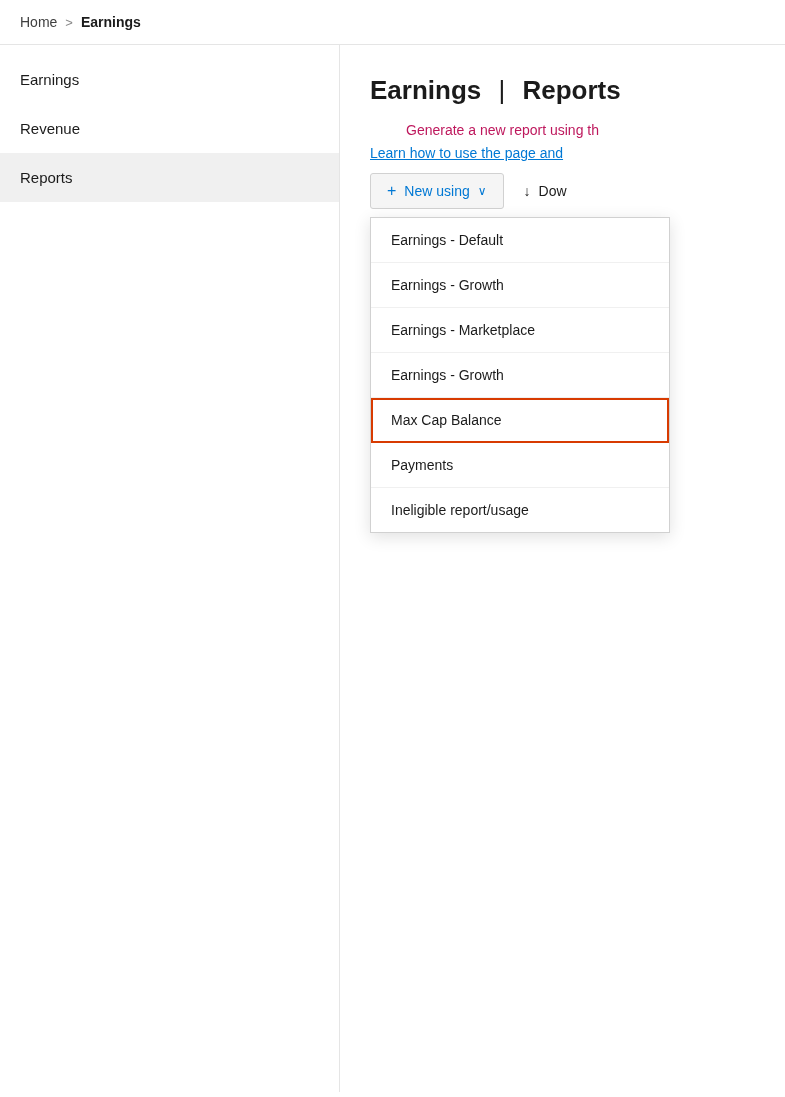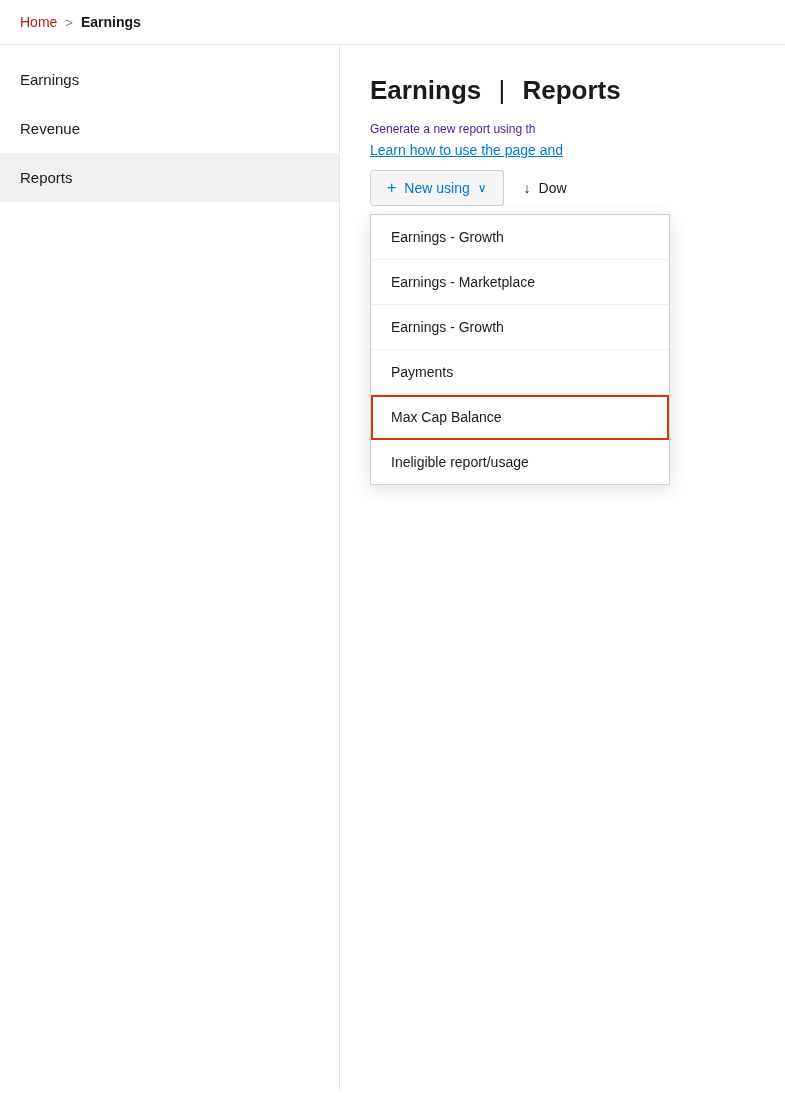--- a/index.html
+++ b/index.html
@@ -21,21 +21,21 @@
     .breadcrumb {
       display: flex;
       align-items: center;
       padding: 14px 20px 14px 20px;
       font-size: 14px;
       color: #444;
       border-bottom: 1px solid #e5e5e5;
     }
 
     .breadcrumb-home {
-      color: #b91c1c;
+      color: #404040;
       font-size: 14px;
     }
 
     .breadcrumb-separator {
       margin: 0 8px;
       color: #888;
       font-size: 13px;
     }
 
     .breadcrumb-current {
@@ -85,24 +85,25 @@
       margin-bottom: 14px;
     }
 
     .page-title-separator {
       font-weight: 300;
       margin: 0 10px;
       color: #1b1b1b;
     }
 
     .description-text {
-      font-size: 12px;
-      color: #4c1d95;
+      font-size: 14px;
+      color: #be185d;
       margin-bottom: 4px;
       line-height: 1.5;
+      margin-left: 36px;
     }
 
     .learn-link {
       font-size: 14px;
       color: #0078d4;
       text-decoration: underline;
       cursor: pointer;
       display: block;
       margin-bottom: 12px;
     }
@@ -230,34 +231,37 @@
         <span class="chevron-icon">∨</span>
       </button>
 
       <button class="download-btn">
         <span class="download-icon">↓</span>
         <span>Dow</span>
       </button>
 
       <div class="dropdown-menu">
         <div class="dropdown-item">
+          <span>Earnings - Default</span>
+        </div>
+        <div class="dropdown-item">
           <span>Earnings - Growth</span>
         </div>
         <div class="dropdown-item">
           <span>Earnings - Marketplace</span>
         </div>
         <div class="dropdown-item">
           <span>Earnings - Growth</span>
-        </div>
-        <div class="dropdown-item">
-          <span>Payments</span>
         </div>
         <div class="dropdown-item highlighted">
           <span>Max Cap Balance</span>
         </div>
         <div class="dropdown-item">
+          <span>Payments</span>
+        </div>
+        <div class="dropdown-item">
           <span>Ineligible report/usage</span>
         </div>
       </div>
     </div>
 
   </main>
 </div>
 
 </body></html>

